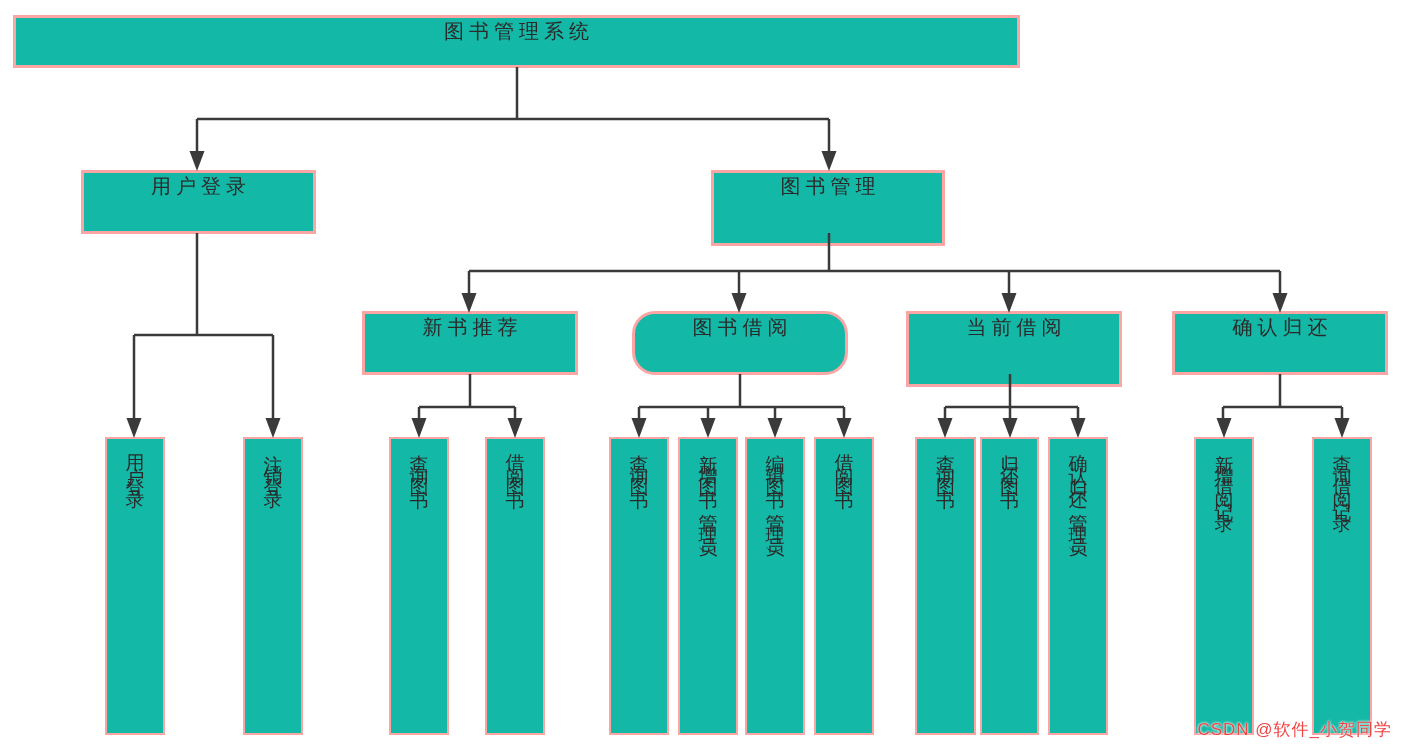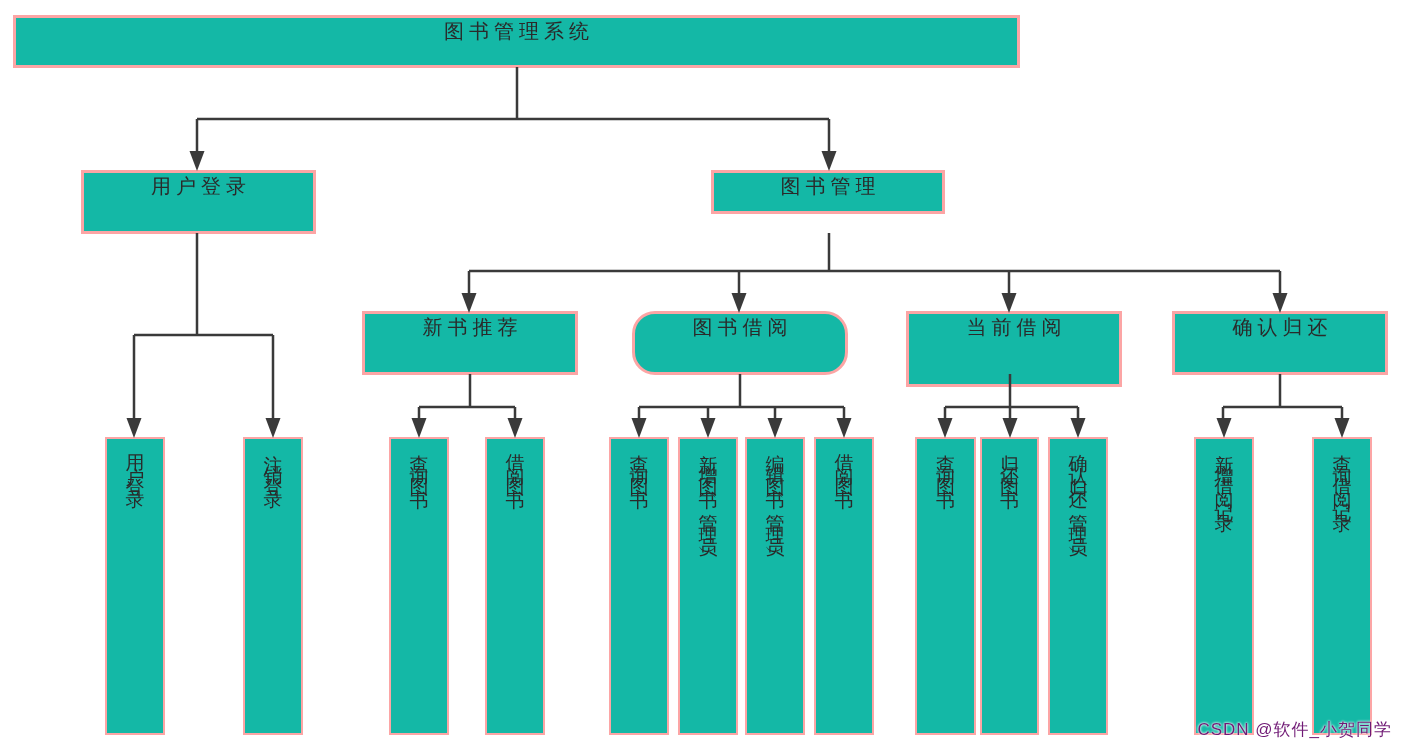--- a/index.html
+++ b/index.html
@@ -34,21 +34,21 @@
     text-orientation:mixed;
     font-size:19px;
     letter-spacing:12px;
     line-height:1.15;
     white-space:nowrap;
   }
   .watermark {
     position:absolute; z-index:3;
     right:13px; bottom:6px;
     font-size:17px;
-    color:#701a75;
+    color:#ef4444;
     letter-spacing:1px;
     text-shadow:0 0 3px #ffffff, 0 0 2px #ffffff;
     white-space:nowrap;
     margin-top:40px;
   }
 </style>
 </head>
 <body>
 
 <div class="canvas">
@@ -103,21 +103,21 @@
     </g>
   </svg>
 
   <div class="box" style="left:13px; top:15px; width:1007px; height:53px;">
     <span class="h-label">图书管理系统</span>
   </div>
 
   <div class="box" style="left:81px; top:170px; width:235px; height:64px;">
     <span class="h-label">用户登录</span>
   </div>
-  <div class="box" style="left:711px; top:170px; width:234px; height:44px;">
+  <div class="box" style="left:711px; top:170px; width:234px; height:76px;">
     <span class="h-label">图书管理</span>
   </div>
 
   <div class="box" style="left:362px; top:311px; width:216px; height:64px;">
     <span class="h-label">新书推荐</span>
   </div>
   <div class="box" style="left:632px; top:311px; width:216px; height:64px;border-radius:23px;">
     <span class="h-label">图书借阅</span>
   </div>
   <div class="box" style="left:906px; top:311px; width:216px; height:76px;">

